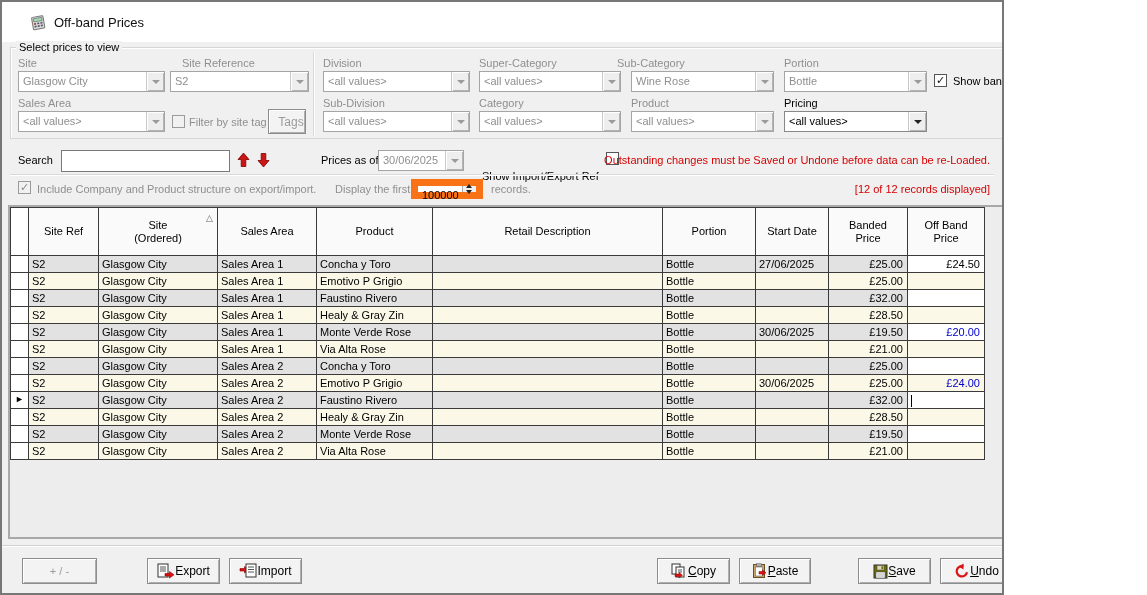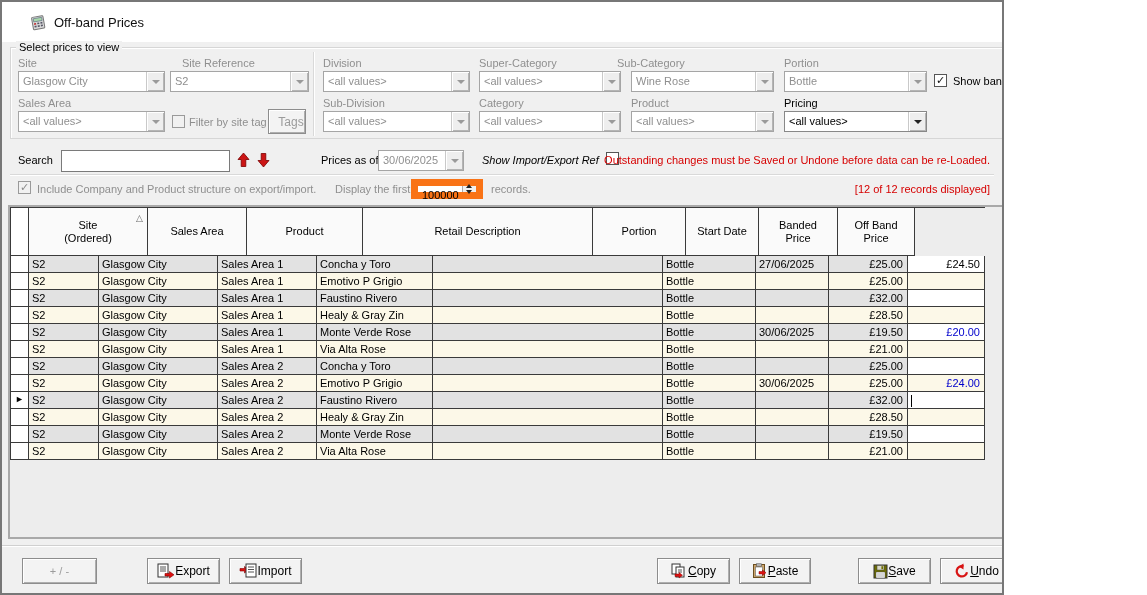--- a/index.html
+++ b/index.html
@@ -191,21 +191,21 @@
   <span class="arrbtn" style="left:253px;top:149px;">
     <svg width="13" height="16" viewBox="0 0 13 16">
         <path d="M6.5 15 L1 8.5 H4.2 V1.5 H8.8 V8.5 H12 Z" fill="#cc1515" stroke="#7a0000" stroke-width="0.8"></path>
       </svg>
   </span>
   <span class="lbl" style="left:319px;top:152px;">Prices as of:</span>
   <div class="combo disabled" style="left:376px;top:148px;width:86px;">
     <span class="val">30/06/2025</span>
       <span class="cbtn"></span>
   </div>
-  <span class="lbl" style="left:480px;top:152px;font-style:italic;">Show Import/Export Ref</span>
+  <span class="lbl" style="left:480px;top:168px;">Show Import/Export Ref</span>
   <span class="cb" style="left:604px;top:150px;"></span>
   <span class="lbl red" style="right:12px;top:152px;">Outstanding changes must be Saved or Undone before data can be re-Loaded.</span>
 
   <div class="hsep" style="top:172px;"></div>
 
   <span class="cb checked dimbox" style="left:16px;top:179px;"></span>
   <span class="lbl dim" style="left:35px;top:181px;">Include Company and Product structure on export/import.</span>
   <span class="lbl dim" style="left:333px;top:181px;">Display the first</span>
   <div class="spinner" style="left:409px;top:177px;width:72px;">
     <span class="spinval">100000</span>
@@ -214,20 +214,21 @@
         <span class="tri-down"></span>
       </span>
   </div>
   <span class="lbl dim" style="left:489px;top:181px;">records.</span>
   <span class="lbl red" style="right:12px;top:181px;">[12 of 12 records displayed]</span>
 
   <div class="grid-region">
     <div class="table">
       <div class="thead">
           <div class="hcell c0 gutter"></div>
+          <div class="hcell c1">Site Ref</div>
           <div class="hcell c2">Site
 (Ordered)<span class="sort">△</span></div>
           <div class="hcell c3">Sales Area</div>
           <div class="hcell c4">Product</div>
           <div class="hcell c5">Retail Description</div>
           <div class="hcell c6">Portion</div>
           <div class="hcell c7">Start Date</div>
           <div class="hcell c8">Banded
 Price</div>
           <div class="hcell c9">Off Band

